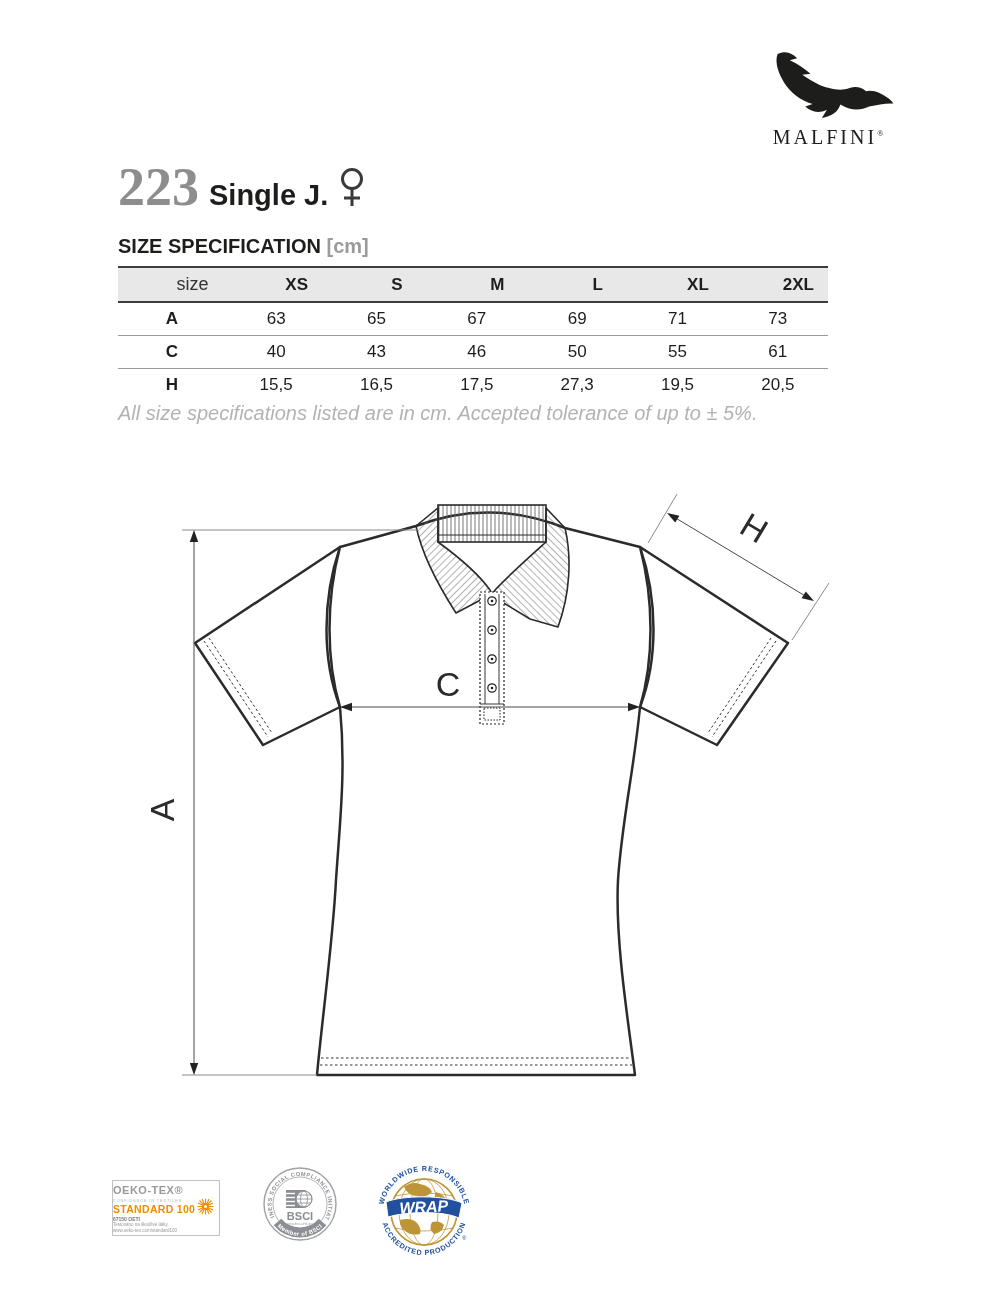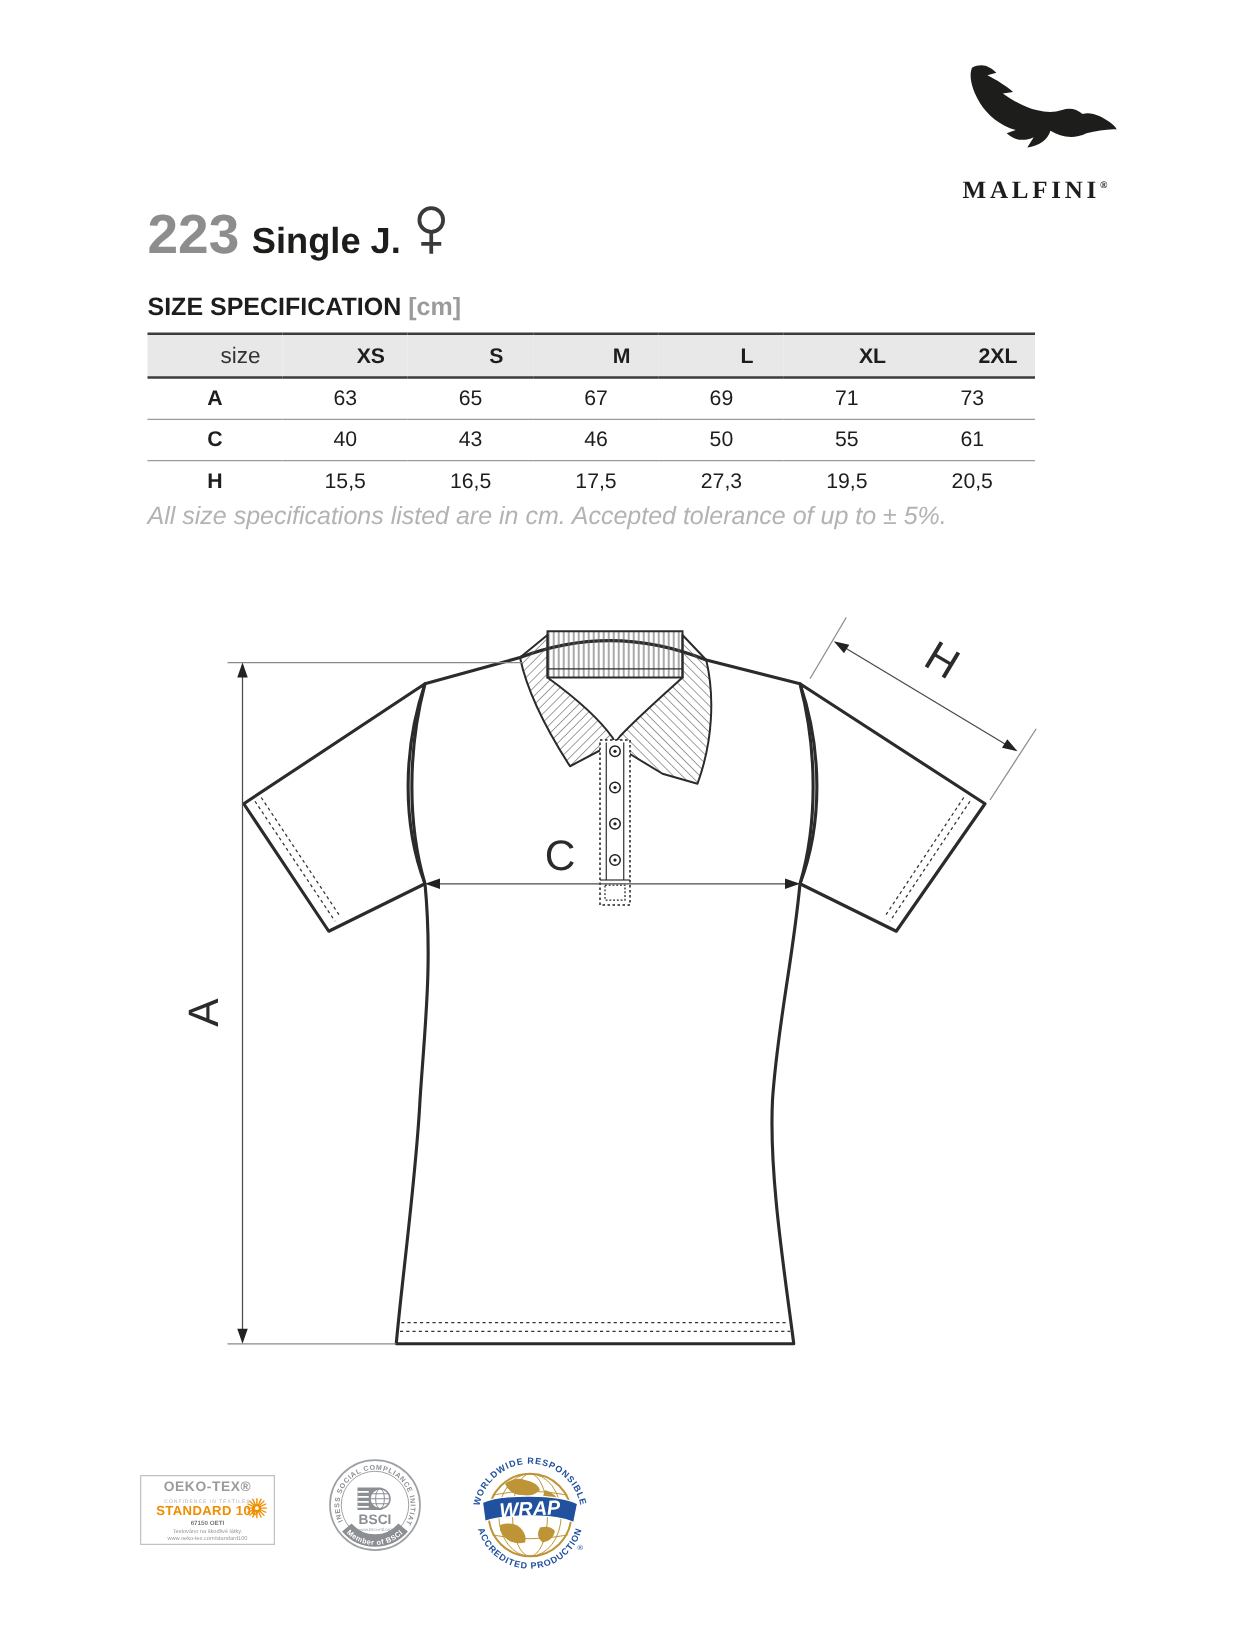--- a/index.html
+++ b/index.html
@@ -1,27 +1,27 @@
 <!DOCTYPE html>
 <html><head>
 <meta charset="utf-8">
 <style>
   html,body{margin:0;padding:0;background:#fff;}
   .page{position:relative;width:1000px;height:1300px;background:#fff;overflow:hidden;
         font-family:"Liberation Sans",sans-serif;color:#1d1d1b;}
 
   
   .brand{position:absolute;left:758px;top:50px;width:140px;text-align:center;}
-  .brand .word{font-family:"Liberation Serif",serif;font-weight:bold;font-size:20px;
-               letter-spacing:3px;color:#1d1d1b;margin-top:16px;}
+  .brand .word{font-family:"Liberation Serif",serif;font-weight:normal;font-size:20px;
+               letter-spacing:3px;color:#1d1d1b;margin-top:2px;}
   .brand .word sup{font-size:8px;letter-spacing:0;}
 
   
   .titlebar{position:absolute;left:118px;top:160px;display:flex;align-items:baseline;gap:10px;}
-  .code{font-size:44px;font-weight:bold;color:#8d8d8d;line-height:1;}
+  .code{font-size:54px;font-weight:bold;color:#8d8d8d;line-height:1;font-family:Liberation Serif, serif;}
   .pname{font-size:29px;font-weight:bold;color:#1d1d1b;line-height:1;}
   .gender{position:relative;top:4px;}
 
   .spec-head{position:absolute;left:118px;top:235px;font-size:20px;font-weight:bold;}
   .spec-head .unit{color:#9b9b9b;}
 
   
   table.sizes{position:absolute;left:118px;top:266px;width:710px;border-collapse:collapse;
               table-layout:fixed;font-size:17px;}
   table.sizes col.first{width:108px;}
@@ -33,21 +33,21 @@
   table.sizes tbody tr{border-bottom:1px solid #9a9a9a;}
   table.sizes tbody tr:last-child{border-bottom:none;}
   table.sizes th,table.sizes td{text-align:center;padding:0;}
 
   .footnote{position:absolute;left:118px;top:402px;font-style:italic;color:#b3b3b3;font-size:20px;}
 
   .shirt{position:absolute;left:150px;top:480px;}
 
   
   .oeko{position:absolute;left:112px;top:1180px;width:108px;height:56px;border:1px solid #c2c2c2;
-        text-align:center;line-height:1.25;padding-top:3px;box-sizing:border-box;}
+        text-align:left;line-height:1.25;padding-top:3px;box-sizing:border-box;}
   .oeko .l1{font-size:11px;font-weight:bold;color:#9a9a9a;letter-spacing:.5px;}
   .oeko .l2{font-size:4px;color:#b5b5b5;letter-spacing:.8px;}
   .oeko .l3{font-size:10.5px;font-weight:bold;color:#ef8e00;letter-spacing:.3px;}
   .oeko .l4{font-size:5px;font-weight:bold;color:#777;}
   .oeko .l5,.oeko .l6{font-size:4.5px;color:#999;}
   .oeko .burst{position:absolute;right:5px;top:17px;}
   .cert-svg{position:absolute;}
 </style>
 </head>
 <body>

